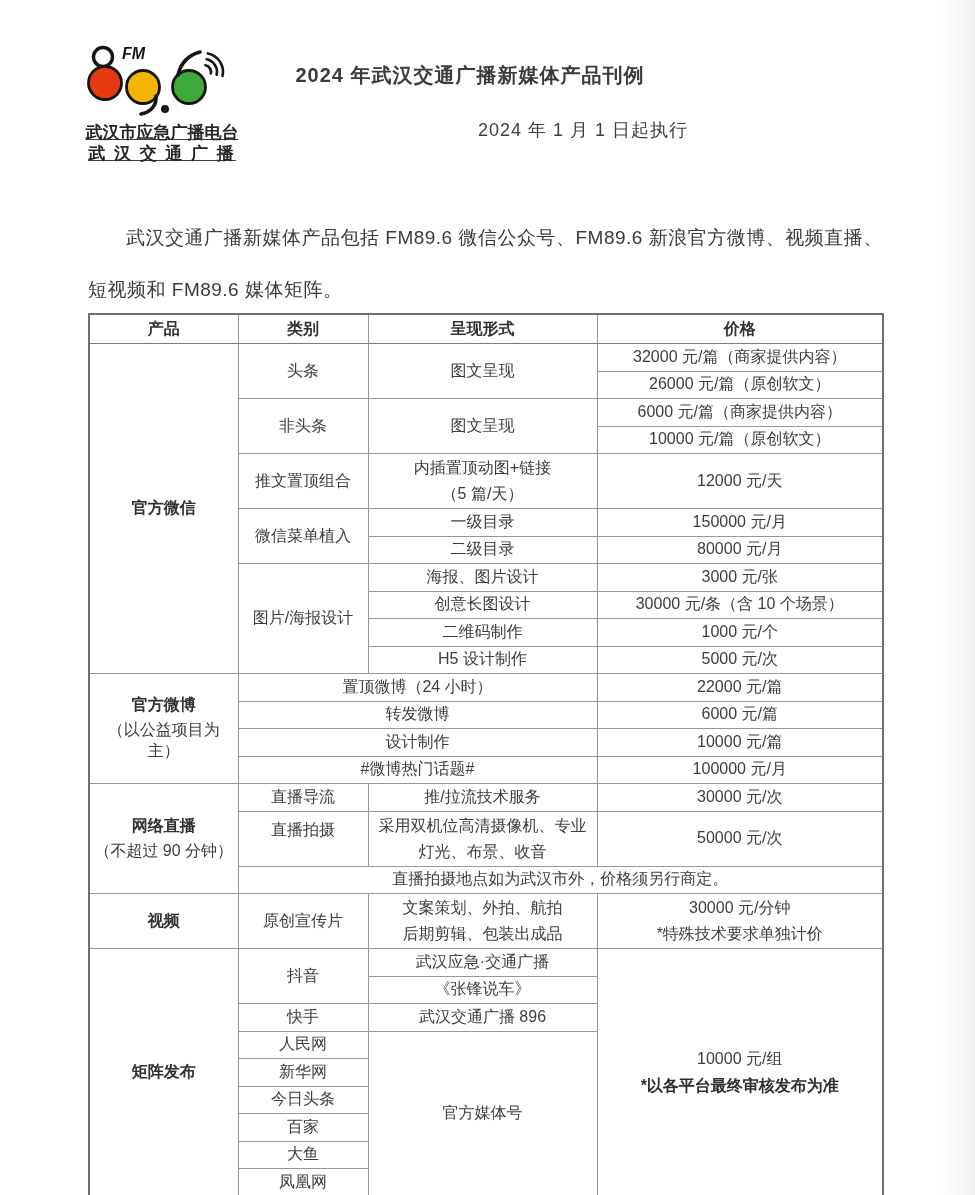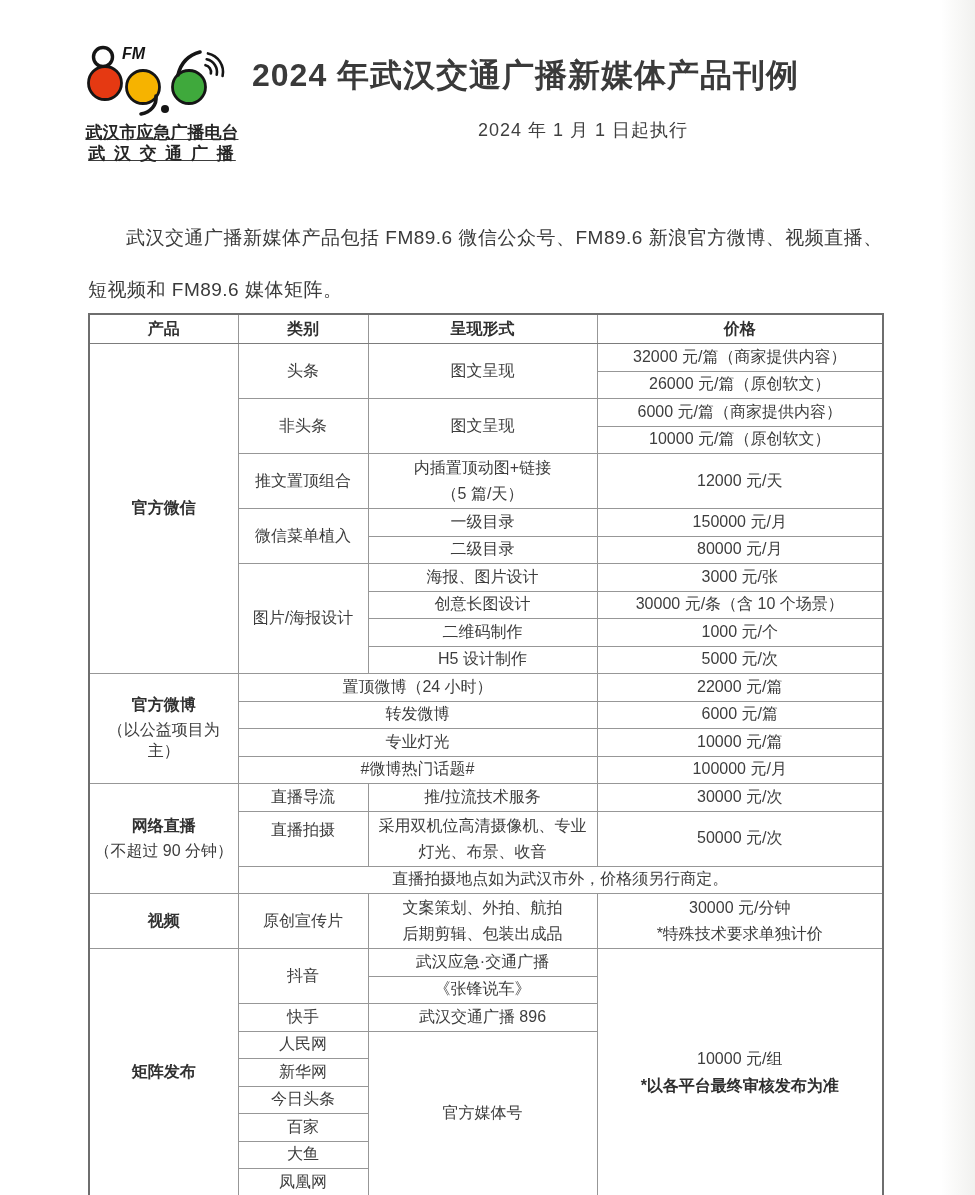--- a/index.html
+++ b/index.html
@@ -12,21 +12,21 @@
   .page{
     position:absolute;inset:0;
     background:linear-gradient(90deg,#ffffff 0%,#ffffff 96.5%,#f1f1ef 100%);
   }
   
   .logo{position:absolute;left:84px;top:42px;width:156px;text-align:center;text-decoration:underline;}
   .logo svg{display:block;margin:0 auto;}
   .logo-line{font-size:17px;font-weight:700;color:#262626;line-height:21px;white-space:nowrap;}
   .logo-line.l2{letter-spacing:2px;}
   .title-block{position:absolute;left:252px;top:58px;width:436px;text-align:center;}
-  .doc-title{margin:0;font-size:32px;line-height:34px;font-weight:600;color:#3a3a3a;letter-spacing:1px;white-space:nowrap;}
+  .doc-title{margin:0;font-size:20px;line-height:34px;font-weight:600;color:#3a3a3a;letter-spacing:1px;white-space:nowrap;}
   .doc-subtitle{margin-top:26px;font-size:18px;color:#3f3f3f;letter-spacing:1px;text-align:right;}
   
   .intro{
     position:absolute;left:88px;top:212px;width:796px;margin:0;
     font-size:19px;line-height:52px;text-indent:38px;color:#3a3a3a;letter-spacing:0.5px;
   }
   
   table.rates{
     position:absolute;left:88px;top:313px;width:794px;
     border-collapse:collapse;table-layout:fixed;background:#fff;
@@ -157,21 +157,21 @@
           <div class="note">（以公益项目为主）</div>
         </td>
         <td colspan="2">置顶微博（24 小时）</td>
         <td>22000 元/篇</td>
       </tr>
       <tr class="h">
         <td colspan="2">转发微博</td>
         <td>6000 元/篇</td>
       </tr>
       <tr class="h">
-        <td colspan="2">专业灯光</td>
+        <td colspan="2">设计制作</td>
         <td>10000 元/篇</td>
       </tr>
       <tr class="h">
         <td colspan="2">#微博热门话题#</td>
         <td>100000 元/月</td>
       </tr>
 
       <tr class="h">
         <td rowspan="3" class="product">
           <div>网络直播</div>

